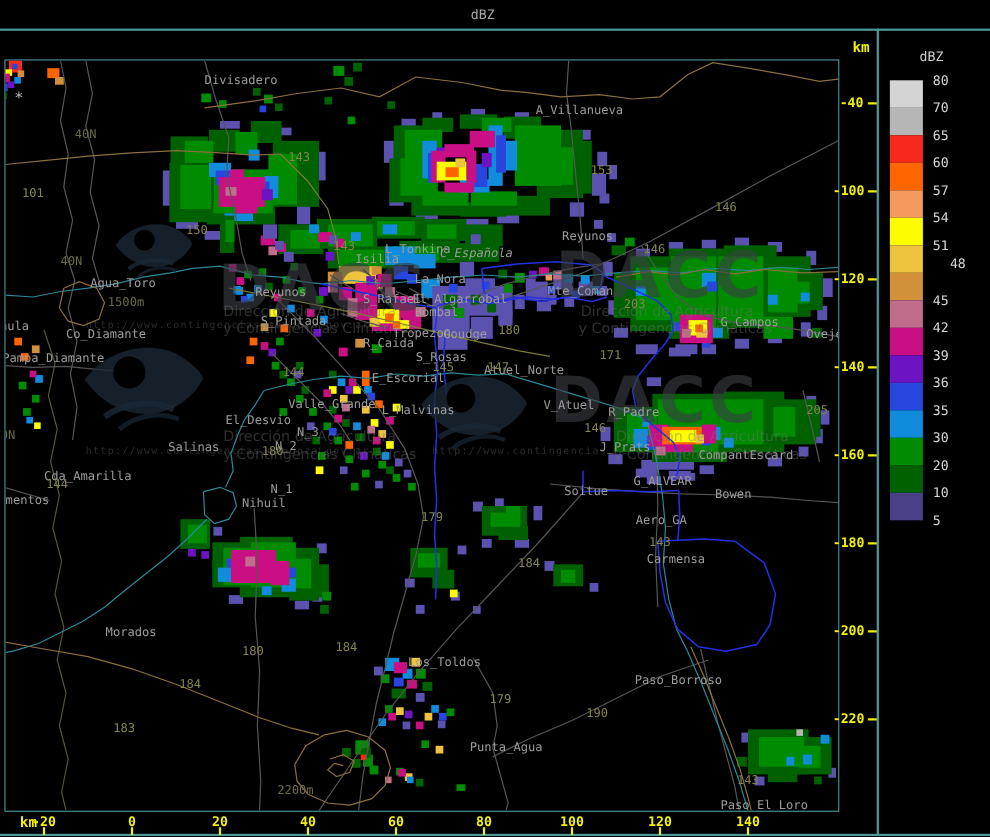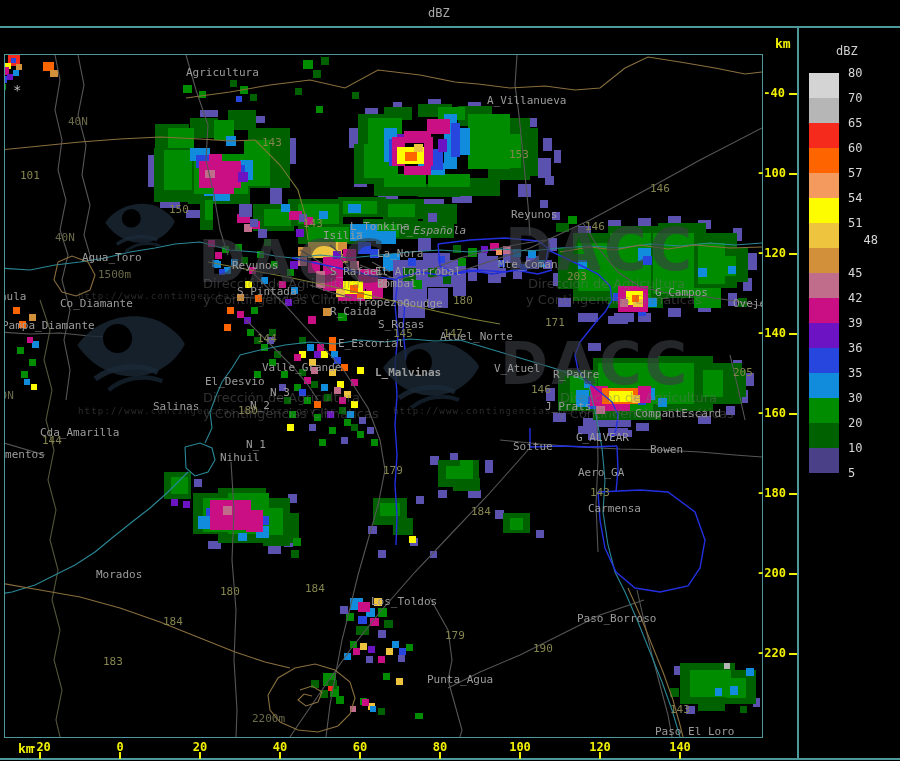--- a/index.html
+++ b/index.html
@@ -603,42 +603,42 @@
       <div class="wm-t" style="left: 198px; top: 237px;">y Contingencias Climáticas</div>
       <div class="wm-t" style="left: 198px; top: 335px;">Dirección de Agricultura</div>
       <div class="wm-t" style="left: 198px; top: 351px;">y Contingencias Climáticas</div>
       <div class="wm-t" style="left: 523px; top: 221px;">Dirección de Agricultura</div>
       <div class="wm-t" style="left: 521px; top: 237px;">y Contingencias Climáticas</div>
       <div class="wm-t" style="left: 555px; top: 335px;">Dirección de Agricultura</div>
       <div class="wm-t" style="left: 553px; top: 351px;">y Contingencias Climáticas</div>
       <div class="wm-u" style="left: 73px; top: 236px;">http://www.contingencias.mendoza.gov.ar</div>
       <div class="wm-u" style="left: 73px; top: 351px;">http://www.contingencias.mendoza.gov.ar</div>
       <div class="wm-u" style="left: 388px; top: 351px;">http://www.contingencias.mendoza.gov.ar</div>
-      <div class="lbl " style="left: 181px; top: 11px;">Agricultura</div>
+      <div class="lbl " style="left: 181px; top: 11px;">Divisadero</div>
       <div class="lbl " style="left: 482px; top: 39px;">A_Villanueva</div>
       <div class="lbl " style="left: 77px; top: 196px;">Agua_Toro</div>
       <div class="lbl " style="left: 55px; top: 242px;">Co_Diamante</div>
       <div class="lbl " style="left: -3px; top: 264px;">Pampa_Diamante</div>
       <div class="lbl " style="left: -5px; top: 235px;">aula</div>
       <div class="lbl " style="left: 227px; top: 204px;">Reyunos</div>
       <div class="lbl " style="left: 232px; top: 230px;">S_Pintada</div>
       <div class="lbl " style="left: 318px; top: 174px;">Isilia</div>
       <div class="lbl " style="left: 345px; top: 165px;">L_Tonkina</div>
       <div class="lbl " style="left: 395px; top: 169px; font-style: italic;">C_Española</div>
       <div class="lbl " style="left: 372px; top: 192px;">La_Nora</div>
       <div class="lbl " style="left: 325px; top: 210px;">S_Rafael</div>
       <div class="lbl " style="left: 370px; top: 210px;">El_Algarrobal</div>
       <div class="lbl " style="left: 372px; top: 222px;">Bombal</div>
       <div class="lbl " style="left: 352px; top: 241px;">Tropezon</div>
       <div class="lbl " style="left: 398px; top: 242px;">Goudge</div>
       <div class="lbl " style="left: 325px; top: 250px;">R_Caida</div>
       <div class="lbl " style="left: 373px; top: 263px;">S_Rosas</div>
       <div class="lbl " style="left: 435px; top: 275px;">Atuel_Norte</div>
       <div class="lbl " style="left: 333px; top: 282px;">E_Escorial</div>
-      <div class="lbl " style="left: 370px; top: 311px; font-weight: bold;">L_Malvinas</div>
+      <div class="lbl " style="left: 342px; top: 311px;">L_Malvinas</div>
       <div class="lbl " style="left: 489px; top: 307px;">V_Atuel</div>
       <div class="lbl " style="left: 548px; top: 313px;">R_Padre</div>
       <div class="lbl " style="left: 540px; top: 345px;">J_Prats</div>
       <div class="lbl " style="left: 506px; top: 153px;">Reyunos</div>
       <div class="lbl " style="left: 493px; top: 203px;">Mte_Coman</div>
       <div class="lbl " style="left: 650px; top: 231px;">G_Campos</div>
       <div class="lbl " style="left: 728px; top: 242px;">Ovejeria</div>
       <div class="lbl " style="left: 200px; top: 320px;">El_Desvio</div>
       <div class="lbl " style="left: 257px; top: 306px;">Valle_Grande</div>
       <div class="lbl " style="left: 265px; top: 331px;">N_3</div>
@@ -655,21 +655,21 @@
       <div class="lbl " style="left: 645px; top: 388px;">Bowen</div>
       <div class="lbl " style="left: 573px; top: 411px;">Aero_GA</div>
       <div class="lbl " style="left: 583px; top: 447px;">Carmensa</div>
       <div class="lbl " style="left: 572px; top: 557px;">Paso_Borroso</div>
       <div class="lbl " style="left: 422px; top: 618px;">Punta_Agua</div>
       <div class="lbl " style="left: 650px; top: 670px;">Paso_El_Loro</div>
       <div class="lbl " style="left: 630px; top: 352px;">CompantEscard</div>
       <div class="lbl r" style="left: 15px; top: 114px;">101</div>
       <div class="lbl r" style="left: 257px; top: 81px;">143</div>
       <div class="lbl r" style="left: 164px; top: 148px;">150</div>
-      <div class="lbl r" style="left: 504px; top: 93px;">153</div>
+      <div class="lbl r" style="left: 532px; top: 93px;">153</div>
       <div class="lbl r" style="left: 645px; top: 127px;">146</div>
       <div class="lbl r" style="left: 580px; top: 165px;">146</div>
       <div class="lbl r" style="left: 298px; top: 162px;">143</div>
       <div class="lbl r" style="left: 388px; top: 272px;">145</div>
       <div class="lbl r" style="left: 438px; top: 272px;">147</div>
       <div class="lbl r" style="left: 448px; top: 239px;">180</div>
       <div class="lbl r" style="left: 540px; top: 261px;">171</div>
       <div class="lbl r" style="left: 562px; top: 215px;">203</div>
       <div class="lbl r" style="left: 526px; top: 328px;">146</div>
       <div class="lbl r" style="left: 252px; top: 277px;">144</div>

